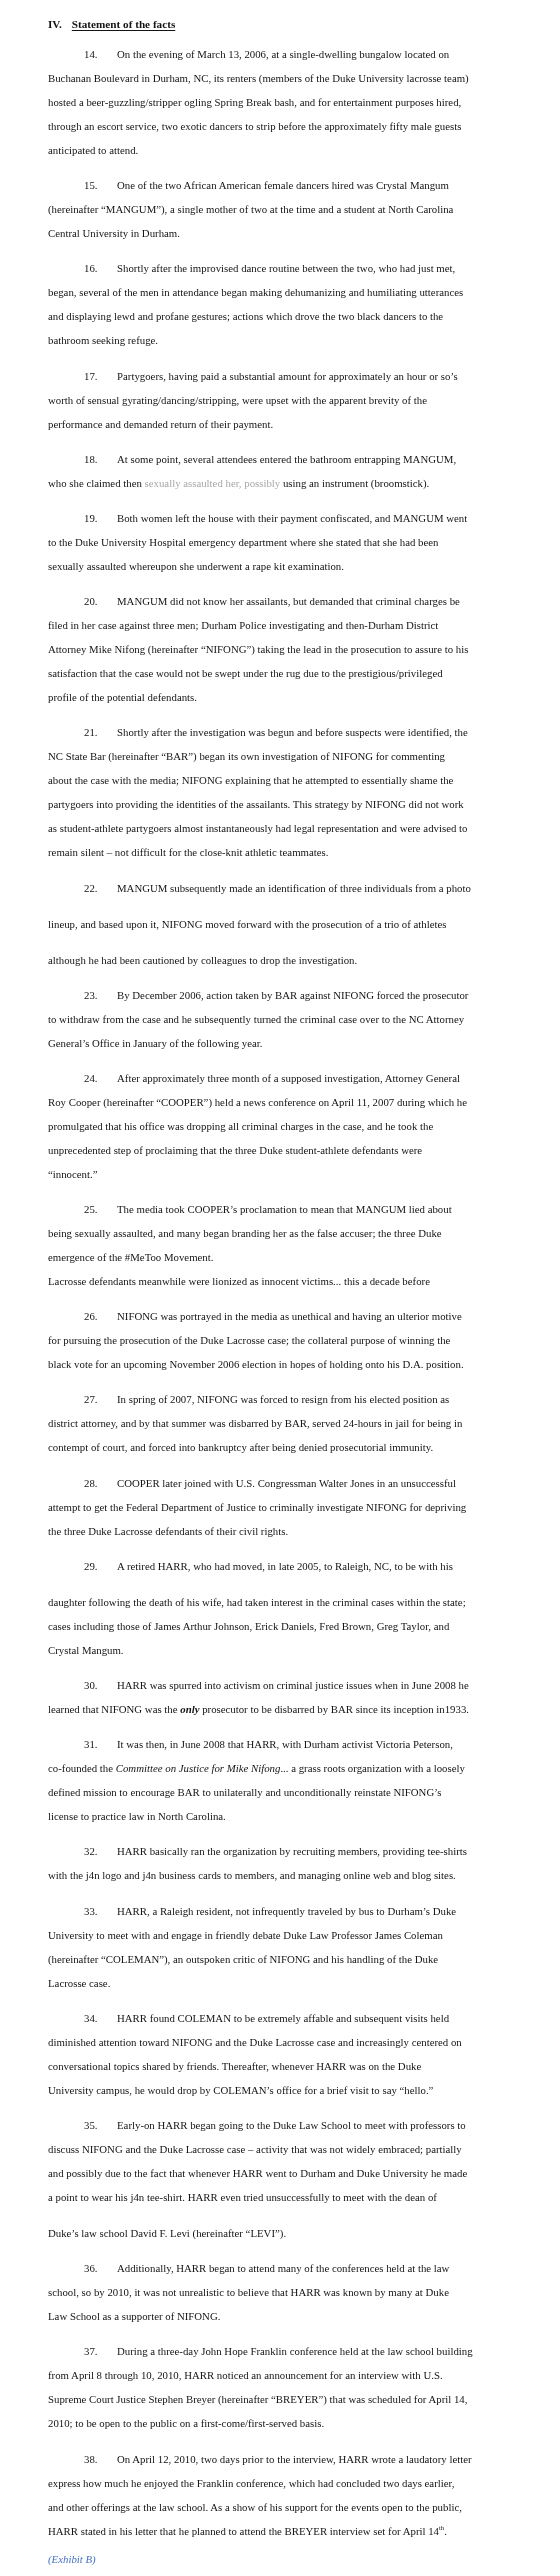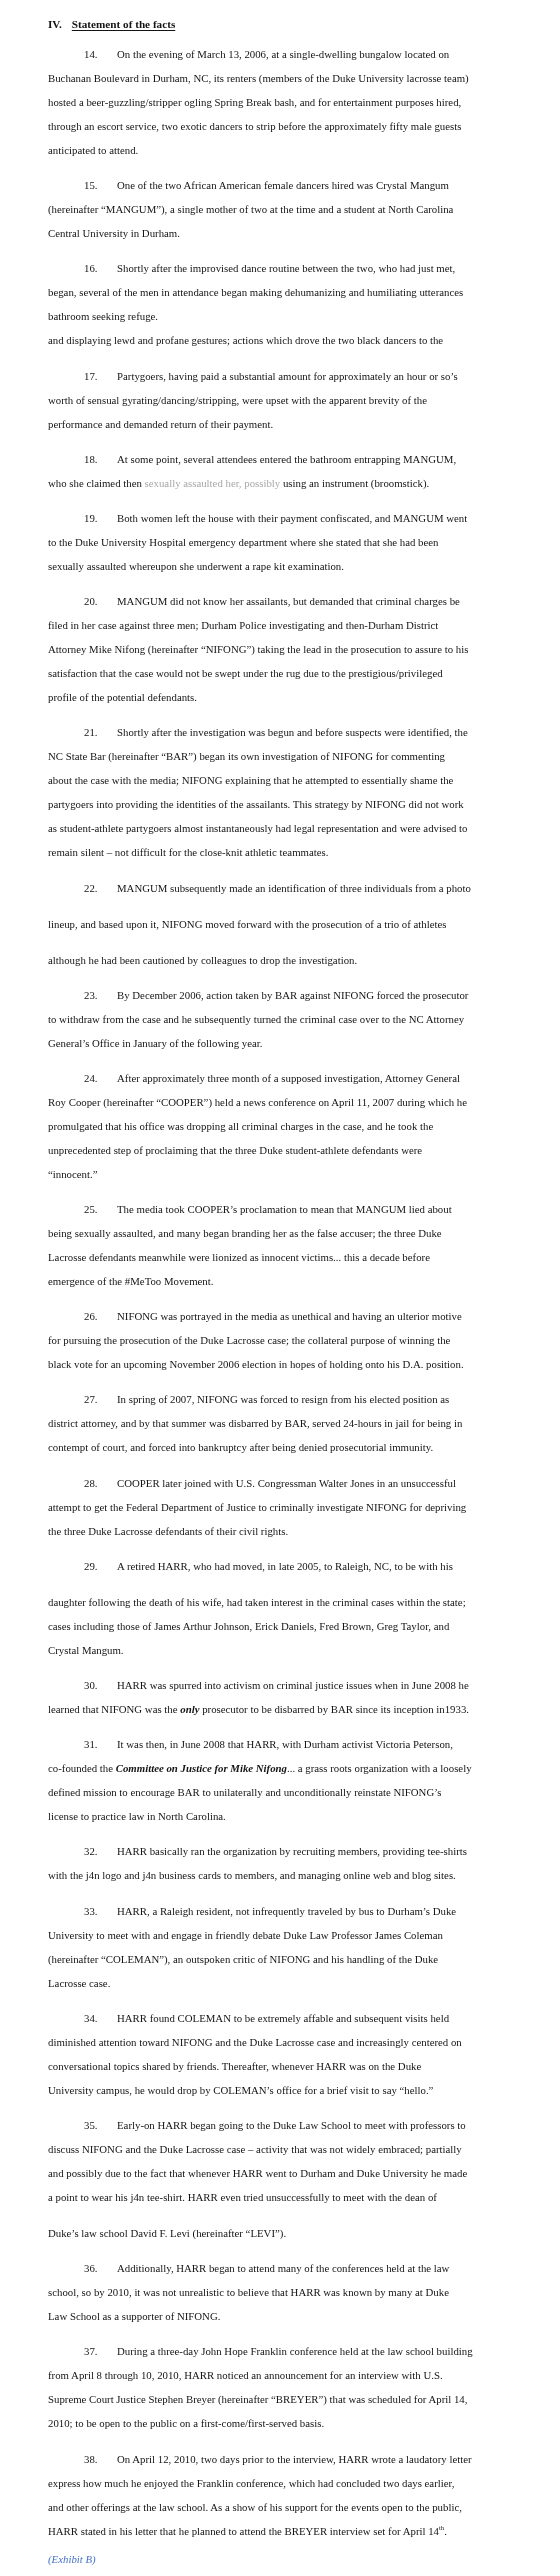--- a/index.html
+++ b/index.html
@@ -33,21 +33,21 @@
   .line{
     line-height:24px;
     height:24px;
     white-space:nowrap;
   }
   .first-line{padding-left:36px;}
   .pnum{display:inline-block;min-width:33px;}
   .gap-line{margin-top:12px;}
   .faded{color:var(--faded-color,#a8a8a8);}
   .bold-italic{font-weight:bold;font-style:italic;}
-  .italic{font-style:italic;font-weight:bold;}
+  .italic{font-style:italic;}
   sup{font-size:6.6px;line-height:0;vertical-align:super;}
   .exhibit{
     line-height:24px;
     margin-top:4px;
     font-style:italic;
     white-space:nowrap;
   }
 </style>
 </head>
 <body>
@@ -66,22 +66,22 @@
         <div class="line"><span>anticipated to attend.</span></div>
       </div>
       <div class="para">
         <div class="line first-line"><span class="pnum">15.</span><span>One of the two African American female dancers hired was Crystal Mangum</span></div>
         <div class="line"><span>(hereinafter “MANGUM”), a single mother of two at the time and a student at North Carolina</span></div>
         <div class="line"><span>Central University in Durham.</span></div>
       </div>
       <div class="para">
         <div class="line first-line"><span class="pnum">16.</span><span>Shortly after the improvised dance routine between the two, who had just met,</span></div>
         <div class="line"><span>began, several of the men in attendance began making dehumanizing and humiliating utterances</span></div>
+        <div class="line"><span>and displaying lewd and profane gestures; actions which drove the two black dancers to the</span></div>
         <div class="line"><span>bathroom seeking refuge.</span></div>
-        <div class="line"><span>and displaying lewd and profane gestures; actions which drove the two black dancers to the</span></div>
       </div>
       <div class="para">
         <div class="line first-line"><span class="pnum">17.</span><span>Partygoers, having paid a substantial amount for approximately an hour or so’s</span></div>
         <div class="line"><span>worth of sensual gyrating/dancing/stripping, were upset with the apparent brevity of the</span></div>
         <div class="line"><span>performance and demanded return of their payment.</span></div>
       </div>
       <div class="para">
         <div class="line first-line"><span class="pnum">18.</span><span>At some point, several attendees entered the bathroom entrapping MANGUM,</span></div>
         <div class="line"><span>who she claimed then </span><span class="faded">sexually assaulted her, possibly</span><span> using an instrument (broomstick).</span></div>
       </div>
@@ -118,22 +118,22 @@
       <div class="para">
         <div class="line first-line"><span class="pnum">24.</span><span>After approximately three month of a supposed investigation, Attorney General</span></div>
         <div class="line"><span>Roy Cooper (hereinafter “COOPER”) held a news conference on April 11, 2007 during which he</span></div>
         <div class="line"><span>promulgated that his office was dropping all criminal charges in the case, and he took the</span></div>
         <div class="line"><span>unprecedented step of proclaiming that the three Duke student-athlete defendants were</span></div>
         <div class="line"><span>“innocent.”</span></div>
       </div>
       <div class="para">
         <div class="line first-line"><span class="pnum">25.</span><span>The media took COOPER’s proclamation to mean that MANGUM lied about</span></div>
         <div class="line"><span>being sexually assaulted, and many began branding her as the false accuser; the three Duke</span></div>
+        <div class="line"><span>emergence of the #MeToo Movement.</span></div>
         <div class="line"><span>Lacrosse defendants meanwhile were lionized as innocent victims... this a decade before</span></div>
-        <div class="line"><span>emergence of the #MeToo Movement.</span></div>
       </div>
       <div class="para">
         <div class="line first-line"><span class="pnum">26.</span><span>NIFONG was portrayed in the media as unethical and having an ulterior motive</span></div>
         <div class="line"><span>for pursuing the prosecution of the Duke Lacrosse case; the collateral purpose of winning the</span></div>
         <div class="line"><span>black vote for an upcoming November 2006 election in hopes of holding onto his D.A. position.</span></div>
       </div>
       <div class="para">
         <div class="line first-line"><span class="pnum">27.</span><span>In spring of 2007, NIFONG was forced to resign from his elected position as</span></div>
         <div class="line"><span>district attorney, and by that summer was disbarred by BAR, served 24-hours in jail for being in</span></div>
         <div class="line"><span>contempt of court, and forced into bankruptcy after being denied prosecutorial immunity.</span></div>

